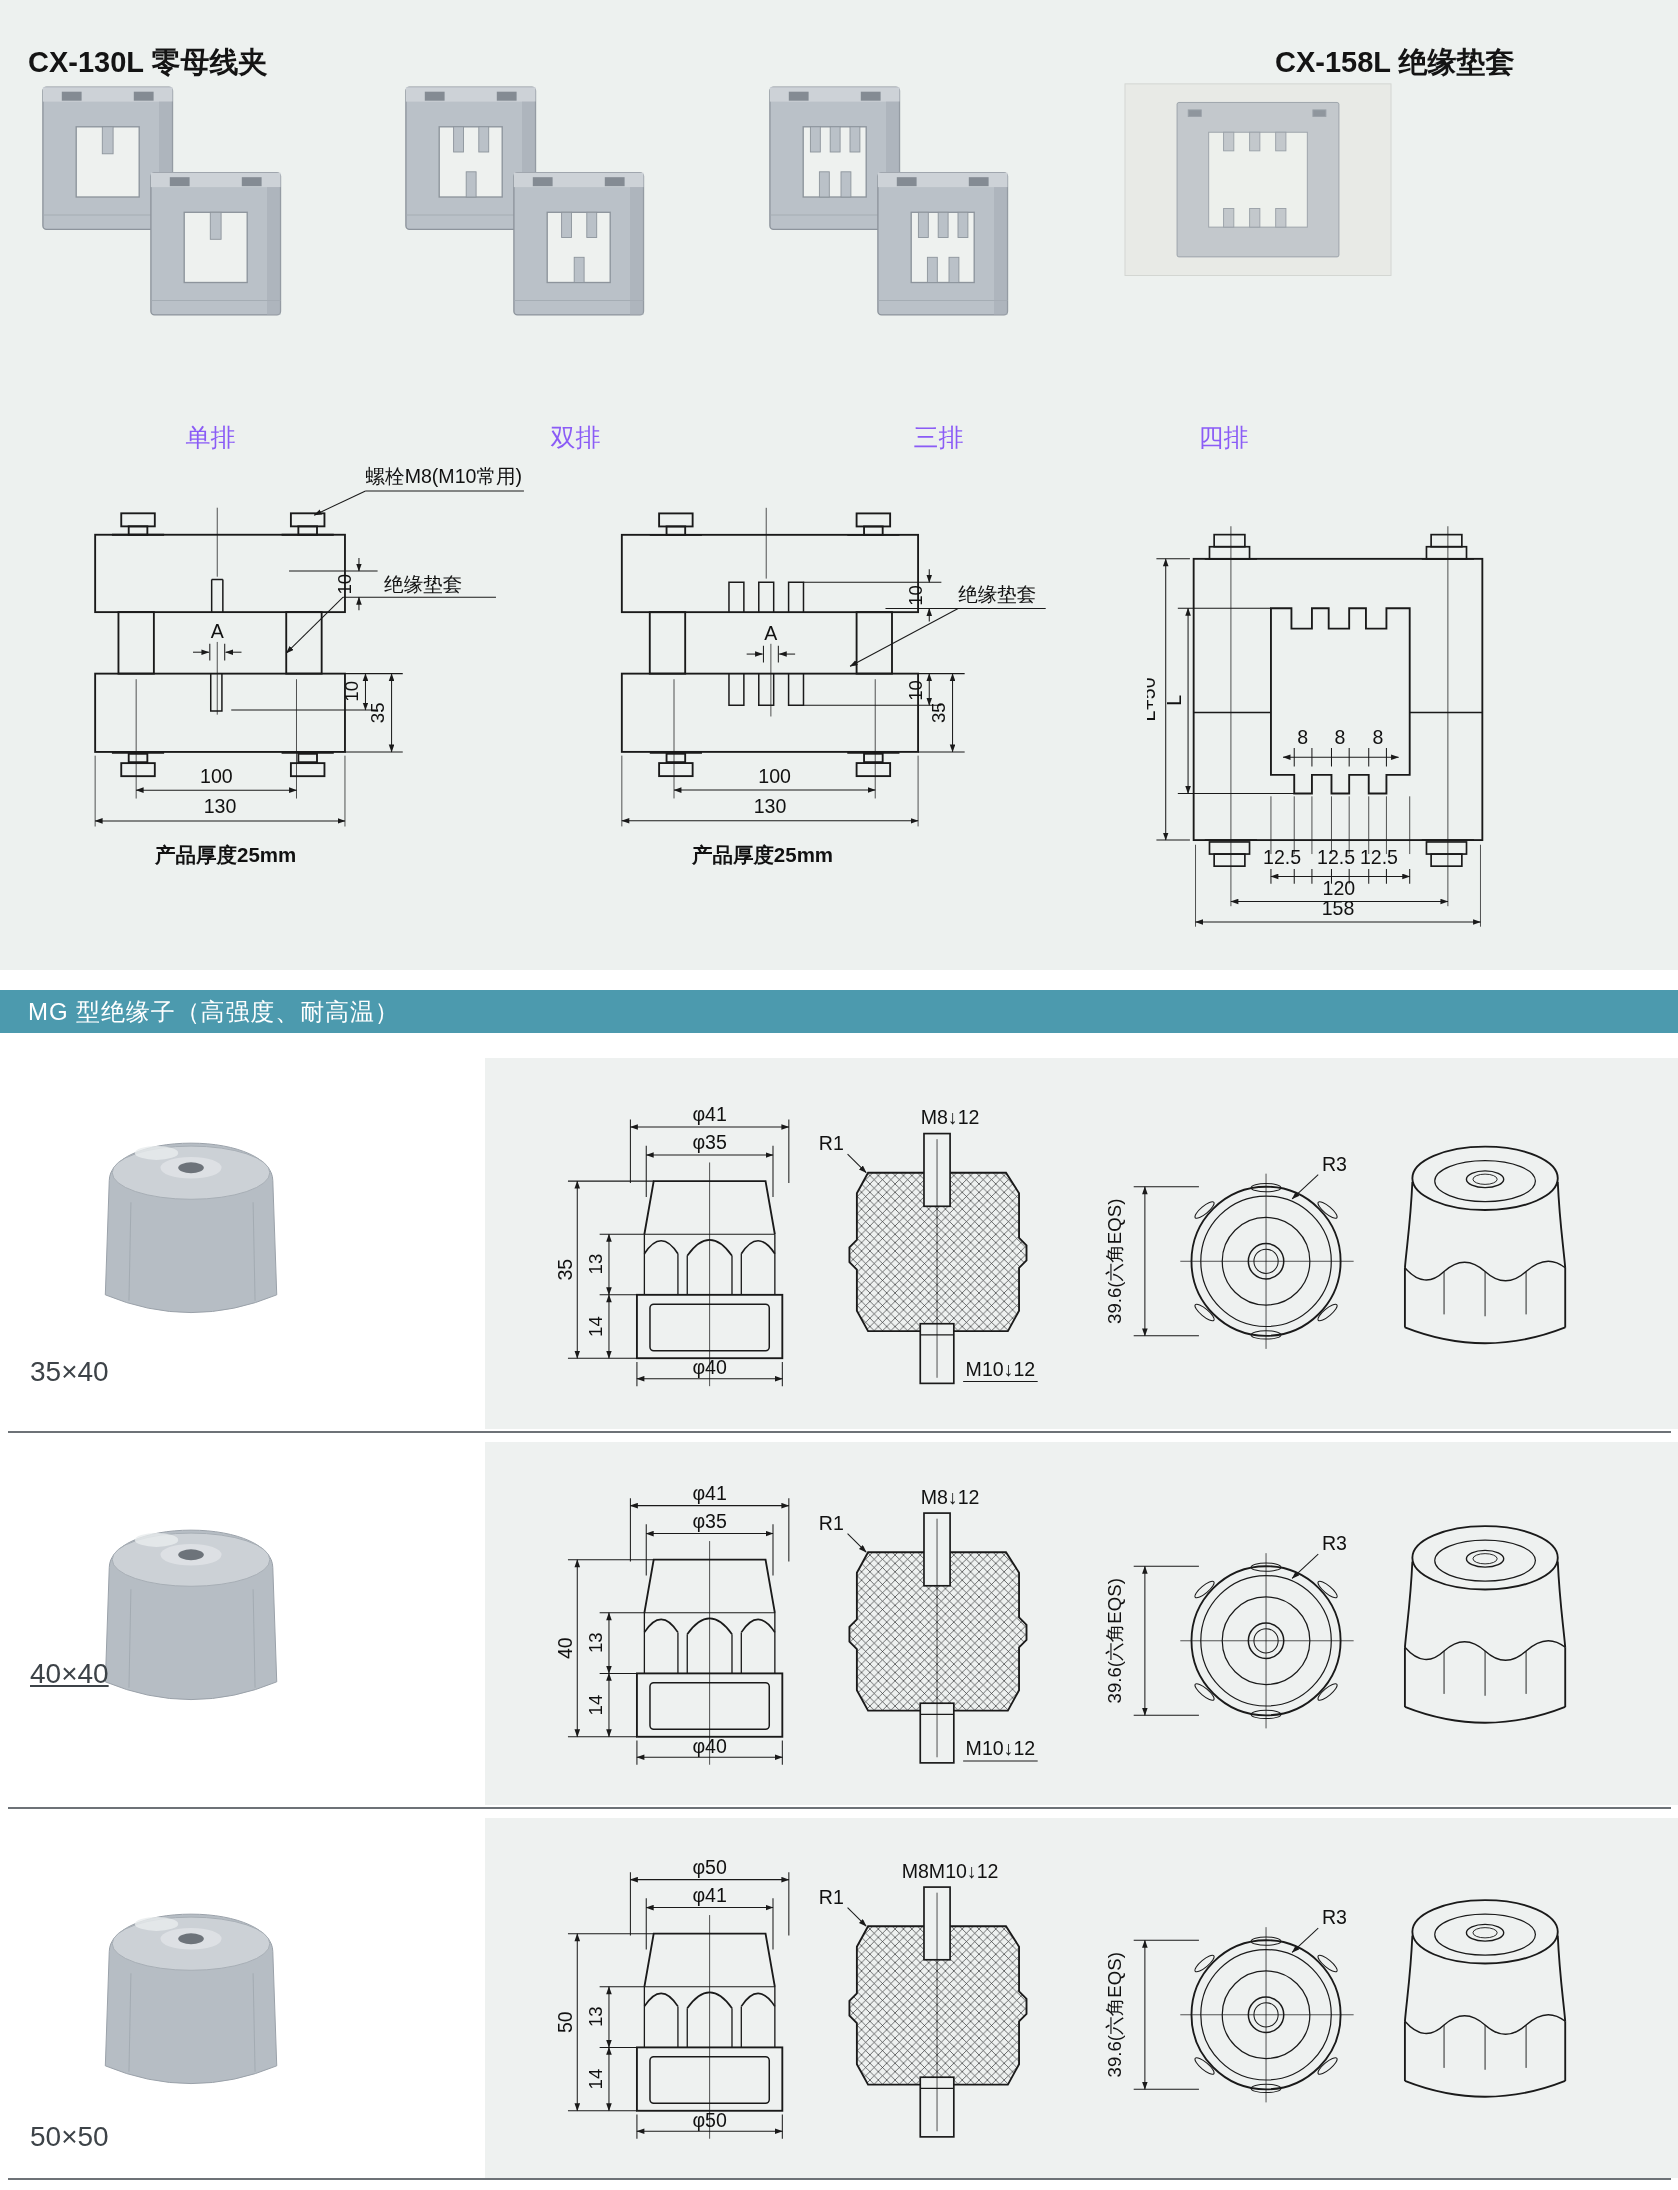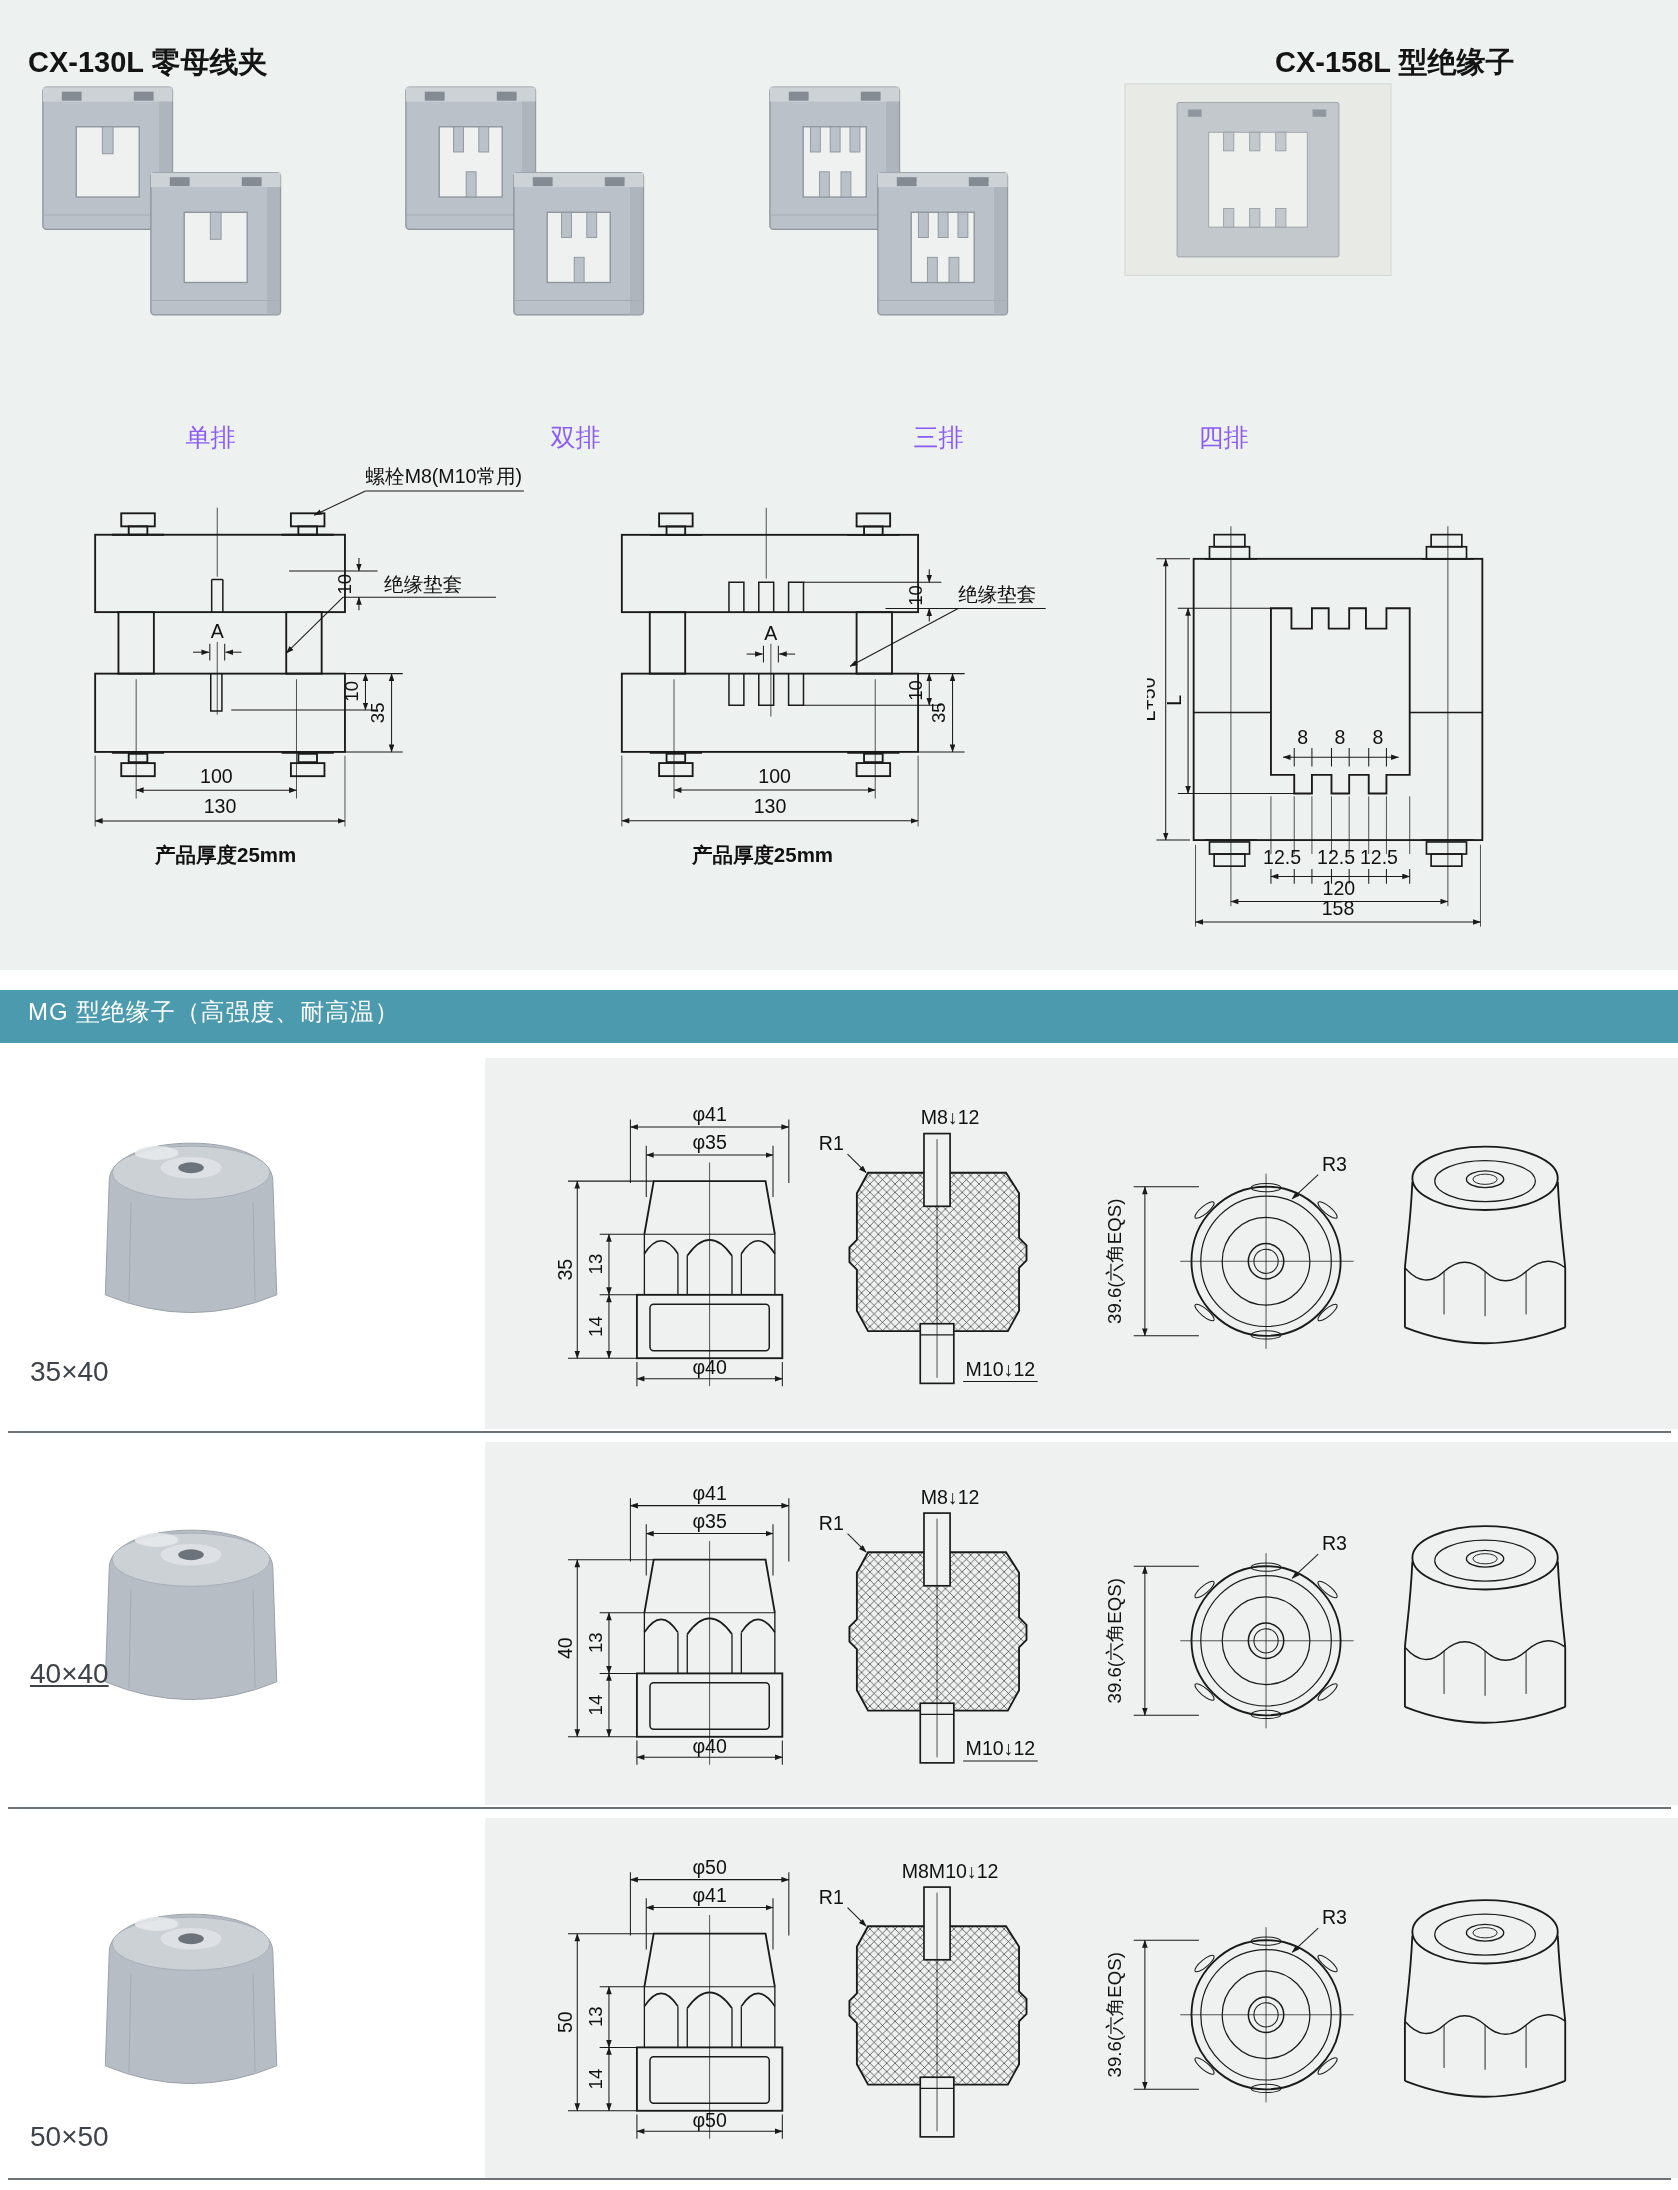--- a/index.html
+++ b/index.html
@@ -2,21 +2,21 @@
 <html style="font-size:15px"><head>
 <meta charset="utf-8">
 <style>
   html,body{margin:0;padding:0;background:#fff;}
   .page{position:relative;width:1678px;height:2191px;background:#ffffff;overflow:hidden;
         font-family:"Liberation Sans",sans-serif;}
   .abs{position:absolute;}
   .top-section{position:absolute;left:0;top:0;width:1678px;height:970px;background:#edf1ef;}
   .title{position:absolute;top:43px;font-size:29px;font-weight:bold;color:#141414;white-space:nowrap;}
   .variant{position:absolute;top:421px;width:131px;text-align:center;font-size:25px;color:#8b5cf6;}
-  .mg-bar{position:absolute;left:0;top:990px;width:1678px;height:53px;background:#4c9aae;}
+  .mg-bar{position:absolute;left:0;top:990px;width:1678px;height:43px;background:#4c9aae;}
   .mg-bar span{display:block;line-height:43px;padding-left:28px;font-size:24px;color:#ffffff;letter-spacing:0.9px;}
   .panel{position:absolute;left:485px;width:1193px;background:#eef1f0;}
   .size-label{position:absolute;left:30px;font-size:28px;color:#3d4348;}
   .divider{position:absolute;left:7.5px;width:1663px;height:1.9px;background:#6d7277;}
   
   .ol{fill:none;stroke:#1a1a1a;stroke-width:2;}
   .ol15{fill:none;stroke:#1a1a1a;stroke-width:1.6;}
   .dim{fill:none;stroke:#1a1a1a;stroke-width:1.1;}
   .cl{fill:none;stroke:#1a1a1a;stroke-width:0.8;}
   .dt{font-family:"Liberation Sans",sans-serif;font-size:21px;fill:#111;}
@@ -118,21 +118,21 @@
       <rect x="40" y="52" width="70" height="78" fill="#eef1ef" stroke="#8d949c" stroke-width="1.5"></rect>
       <line x1="3" y1="150" x2="147" y2="150" stroke="#a3aab1" stroke-width="1"></line>
       <rect x="132" y="24" width="15" height="142" fill="#a7aeb5" opacity="0.6"></rect>
     </g>
   </defs>
 </svg>
 
 <section class="top-section">
 
   <div class="title" style="left:28px;">CX-130L 零母线夹</div>
-  <div class="title" style="left:1275px;">CX-158L 型绝缘子</div>
+  <div class="title" style="left:1275px;">CX-158L 绝缘垫套</div>
 
   <svg class="abs" style="left:33px;top:79px;" width="270" height="308" viewBox="0 0 300 340">
     <use href="#clamp-frame" x="8" y="0"></use>
     <g fill="#bac1c8" stroke="#8d949c">
           <rect x="77" y="52" width="12" height="30"></rect>
         </g>
     <use href="#clamp-frame" x="128" y="95"></use>
     <g fill="#bac1c8" stroke="#8d949c">
           <rect x="197" y="147" width="12" height="30"></rect>
         </g>

